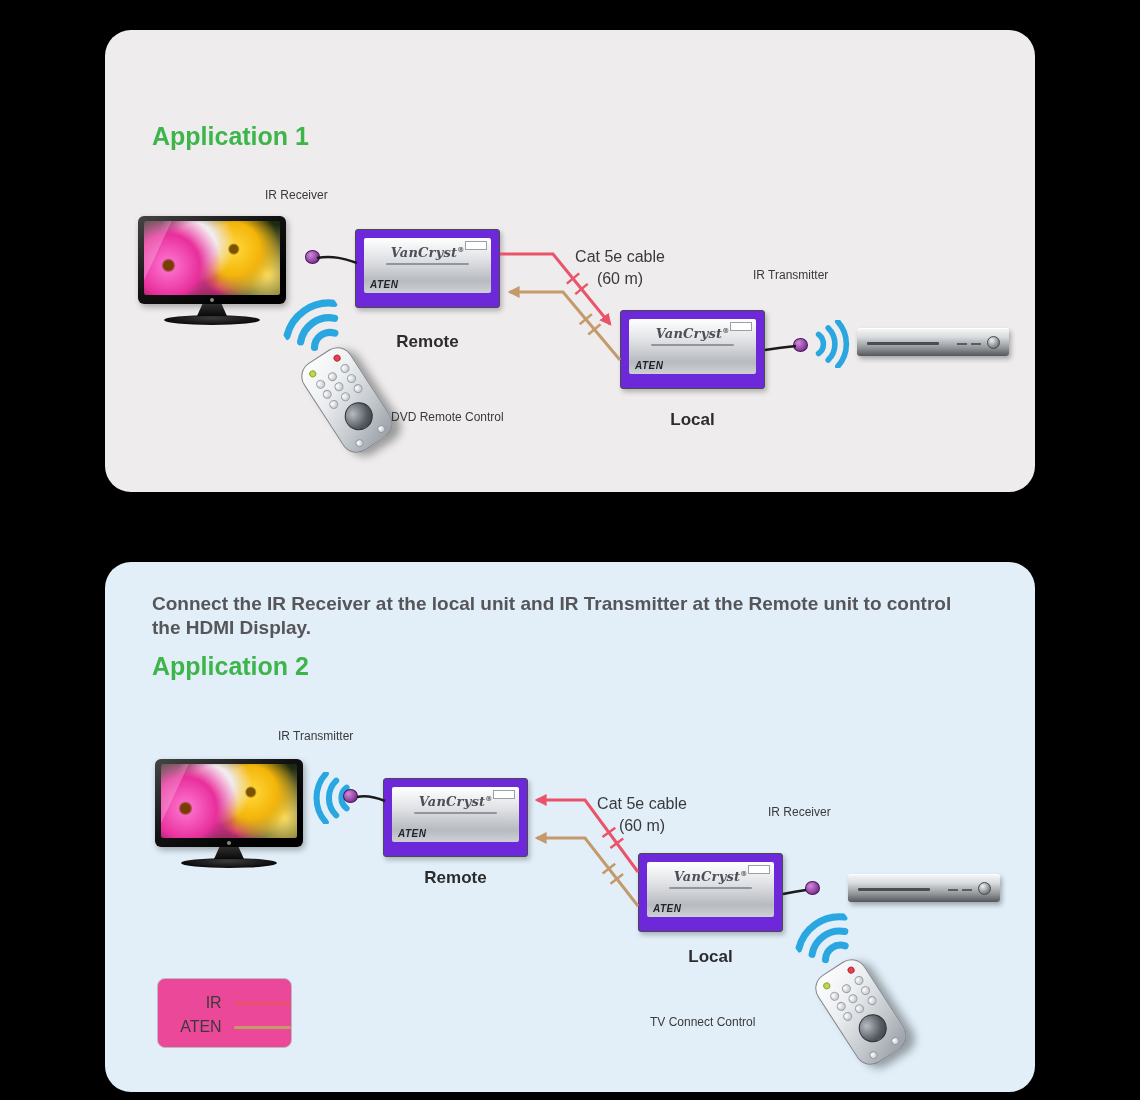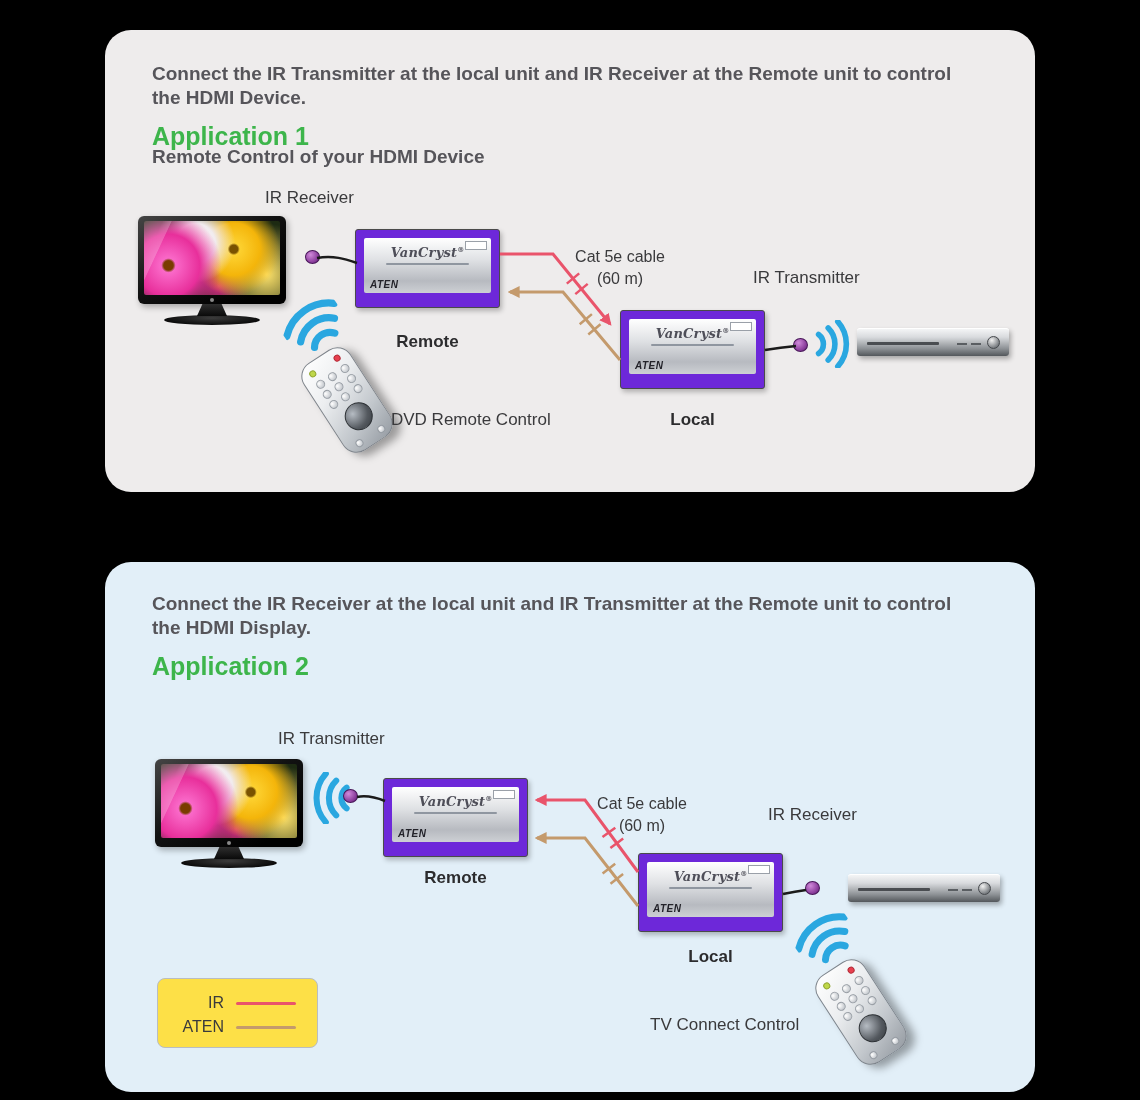--- a/index.html
+++ b/index.html
@@ -4,21 +4,21 @@
 <style>
   html,body{margin:0;padding:0}
   body{width:1140px;height:1100px;background:#000;font-family:"Liberation Sans",sans-serif;position:relative;overflow:hidden}
   .panel{position:absolute;left:105px;width:930px;border-radius:26px}
   #panel1{top:30px;height:462px;background:#eeecec}
   #panel2{top:562px;height:530px;background:#e2eff8}
   .abs{position:absolute}
   .intro{font-size:19px;font-weight:bold;color:#56555a;line-height:1.28}
   .apph{font-size:25px;font-weight:bold;color:#3db54b}
   .subh{font-size:19px;font-weight:bold;color:#56555a}
-  .lbl{font-size:17px;color:#3a3a3c}
+  .lbl{font-size:12px;color:#3a3a3c}
   .unit-cap{position:absolute;width:145px;text-align:center;font-size:17px;font-weight:bold;color:#2c2c2e}
   .cable-lbl{position:absolute;font-size:16px;color:#3a3a3c;text-align:center;line-height:1.4}
 
   .device-box{position:absolute;width:145px;height:79px;background:#6d28d9;border:1px solid #4a4a4a;border-radius:3px;box-shadow:2px 3px 5px rgba(0,0,0,0.25);box-sizing:border-box}
   .db-inner{position:absolute;left:8px;right:8px;top:8px;bottom:14px;background:linear-gradient(180deg,#ffffff 0%,#dfe1e4 40%,#b7bac0 78%,#cdd0d4 100%);border-radius:2px;overflow:hidden}
   .db-port{position:absolute;top:3px;right:4px;width:22px;height:9px;background:#fff;border:1px solid #9aa0a8;box-sizing:border-box}
   .db-brand{margin-top:7px;text-align:center;font-family:"DejaVu Serif",serif;font-style:italic;font-weight:bold;font-size:13px;color:#4e4e58;letter-spacing:.2px}
   .db-reg{font-size:7px;vertical-align:super}
   .db-line{margin:3px auto 0;width:66%;height:2px;background:#8f96a0;border-radius:1px}
   .db-aten{position:absolute;left:6px;bottom:3px;font-size:10px;font-weight:bold;font-style:italic;color:#23232a;letter-spacing:.5px}
@@ -53,37 +53,35 @@
   .remote-ctl{position:absolute;width:56px;height:104px;border-radius:16px;background:linear-gradient(155deg,#ffffff 0%,#eceef0 35%,#c2c7cc 70%,#959ba2 100%);border:1px solid #7e848b;box-shadow:5px 7px 9px rgba(0,0,0,.35);box-sizing:border-box;transform-origin:center center}
   .rc-dot{position:absolute;width:7px;height:7px;border-radius:50%;box-sizing:border-box}
   .rc-green{left:9px;top:7px;background:#bfd74a;border:1px solid #8fa32c}
   .rc-red{right:9px;top:7px;background:#e8404f;border:1px solid #b02733}
   .rc-grid{position:absolute;left:8px;top:19px;width:40px;display:grid;grid-template-columns:repeat(3,1fr);gap:3px;justify-items:center}
   .rc-btn{width:9px;height:9px;border-radius:50%;background:radial-gradient(circle at 35% 30%,#fff,#c6cacf 75%);border:1px solid #979da4;box-sizing:border-box}
   .rc-wheel{position:absolute;left:14px;top:57px;width:28px;height:28px;border-radius:50%;background:radial-gradient(circle at 35% 30%,#b6bcc3,#54595f 60%,#35393e);border:1px solid #2c3034;box-sizing:border-box}
   .rc-foot{position:absolute;top:90px;width:8px;height:8px;border-radius:50%;background:radial-gradient(circle at 35% 30%,#fff,#c6cacf 75%);border:1px solid #979da4;box-sizing:border-box}
   .rc-foot.l{left:10px}.rc-foot.r{right:10px}
 
-  .legend{position:absolute;width:161px;height:70px;background:#fde047;border:1px solid #b9bdc2;border-radius:8px;box-sizing:border-box;padding:12px 0 0 14px}
+  .legend{position:absolute;width:135px;height:70px;background:#ec4899;border:1px solid #b9bdc2;border-radius:8px;box-sizing:border-box;padding:12px 0 0 14px}
   .legend-row{display:flex;align-items:center;height:24px}
   .legend-label{width:52px;text-align:right;font-size:16px;color:#3a3a3c;padding-right:12px}
   .legend-line{width:60px;height:3px;border-radius:2px}
   .legend-line.ir{background:#e9546b}
   .legend-line.hdmi{background:#c49a6c}
 
   .overlay{position:absolute;inset:0;pointer-events:none}
 </style>
 </head>
 <body>
 
 <div class="panel" id="panel1">
 
-  <div class="abs intro" style="left:47px;top:32px;width:830px">Connect the IR Transmitter at the local unit and IR Receiver at the Remote unit to control the HDMI Device.</div>
   <div class="abs apph" style="left:47px;top:92px">Application 1</div>
-  <div class="abs subh" style="left:47px;top:116px">Remote Control of your HDMI Device</div>
 
   <div class="abs lbl" style="left:160px;top:158px">IR Receiver</div>
 
   <div class="tv" style="left:33px;top:186px">
     <div class="tv-frame">
       <div class="tv-pic"></div>
       <div class="tv-led"></div>
     </div>
     <div class="tv-neck"></div>
     <div class="tv-base"></div>

